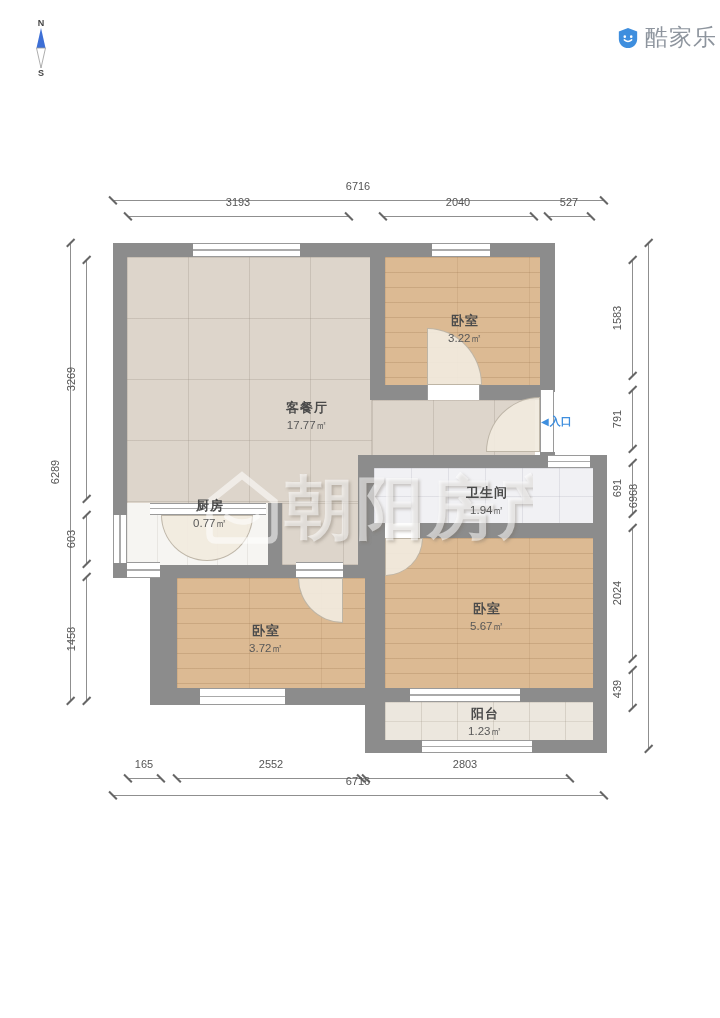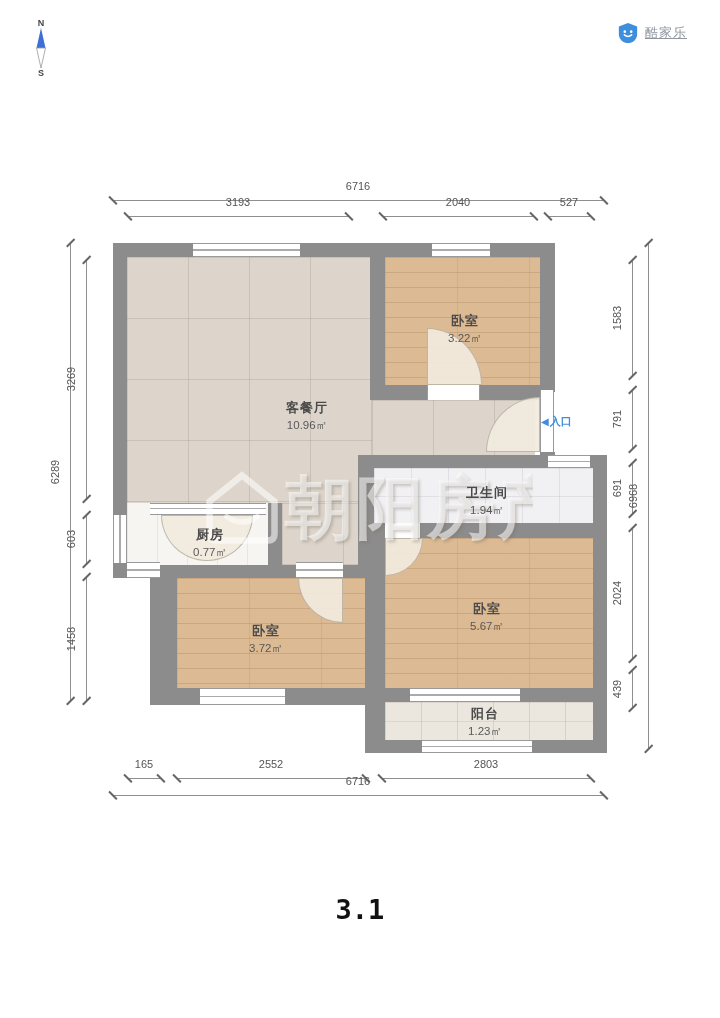--- a/index.html
+++ b/index.html
@@ -54,21 +54,21 @@
   
   .watermark{position:absolute;left:203px;top:448px;width:330px;height:120px;overflow:hidden;
              display:flex;align-items:center;pointer-events:none;}
   .wm-text{font-size:68px;font-weight:bold;letter-spacing:3px;white-space:nowrap;
            color:rgba(255,255,255,.55);text-shadow:2px 2px 3px rgba(120,112,100,.35);}
   .entrance{position:absolute;left:541px;top:414px;font-size:11px;font-weight:bold;
             display:flex;align-items:center;gap:1px;}
   .compass{position:absolute;left:30px;top:18px;width:22px;text-align:center;}
   .compass-letter{font-size:9px;font-weight:bold;color:#444;line-height:10px;}
   .brand{position:absolute;left:617px;top:22px;display:flex;align-items:center;gap:6px;}
-  .brand-text{font-size:13px;color:#8e959e;letter-spacing:1px;text-decoration:underline;}
+  .brand-text{font-size:23px;color:#8e959e;letter-spacing:1px;}
   .scene-title{position:absolute;left:0;right:0;top:894px;text-align:center;
                font-size:27px;font-weight:bold;color:#111;
                font-family:"DejaVu Sans Mono","Liberation Mono",monospace;}
 </style>
 </head>
 <body>
 
 <div id="stage">
 
   <div class="compass">
@@ -154,27 +154,27 @@
     <span>入口</span>
   </div>
 
   <div id="room-labels">
       <div class="room-label" style="left: 465px; top: 312px;">
         <div class="room-name">卧室</div>
         <div class="room-area">3.22㎡</div>
       </div>
       <div class="room-label" style="left: 271px; top: 399px; margin-left: 36px;">
         <div class="room-name">客餐厅</div>
-        <div class="room-area">10.96㎡</div>
+        <div class="room-area">17.77㎡</div>
       </div>
       <div class="room-label" style="left: 487px; top: 484px;">
         <div class="room-name">卫生间</div>
         <div class="room-area">1.94㎡</div>
       </div>
-      <div class="room-label" style="left: 210px; top: 526px;">
+      <div class="room-label" style="left: 210px; top: 497px;">
         <div class="room-name">厨房</div>
         <div class="room-area">0.77㎡</div>
       </div>
       <div class="room-label" style="left: 487px; top: 600px;">
         <div class="room-name">卧室</div>
         <div class="room-area">5.67㎡</div>
       </div>
       <div class="room-label" style="left: 266px; top: 622px;">
         <div class="room-name">卧室</div>
         <div class="room-area">3.72㎡</div>
@@ -215,21 +215,21 @@
         <div class="tick tick-h" style="left: -1px;"></div>
         <div class="tick tick-h" style="right: -1px;"></div>
         <div class="dim-label-h">165</div>
       </div>
       <div class="dim-h" style="left: 177px; top: 772px; width: 188px; height: 12px;">
         <div class="dim-line-h"></div>
         <div class="tick tick-h" style="left: -1px;"></div>
         <div class="tick tick-h" style="right: -1px;"></div>
         <div class="dim-label-h">2552</div>
       </div>
-      <div class="dim-h" style="left: 382px; top: 772px; width: 208px; height: 12px;">
+      <div class="dim-h" style="left: 361px; top: 772px; width: 208px; height: 12px;">
         <div class="dim-line-h"></div>
         <div class="tick tick-h" style="left: -1px;"></div>
         <div class="tick tick-h" style="right: -1px;"></div>
         <div class="dim-label-h">2803</div>
       </div>
       <div class="dim-h" style="left: 113px; top: 789px; width: 490px; height: 12px;">
         <div class="dim-line-h"></div>
         <div class="tick tick-h" style="left: -1px;"></div>
         <div class="tick tick-h" style="right: -1px;"></div>
         <div class="dim-label-h">6716</div>
@@ -309,14 +309,13 @@
       <div class="dim-v" style="left: 642px; top: 243px; width: 12px; height: 505px;">
         <div class="dim-line-v"></div>
         <div class="tick tick-v" style="top: -1px;"></div>
         <div class="tick tick-v" style="bottom: -1px;"></div>
         <div class="dim-label-wrap">
           <div class="dim-label-v">6968</div>
         </div>
       </div>
     </div>
 
-  <div class="scene-title">3.1</div>
 </div>
 
 </body></html>

